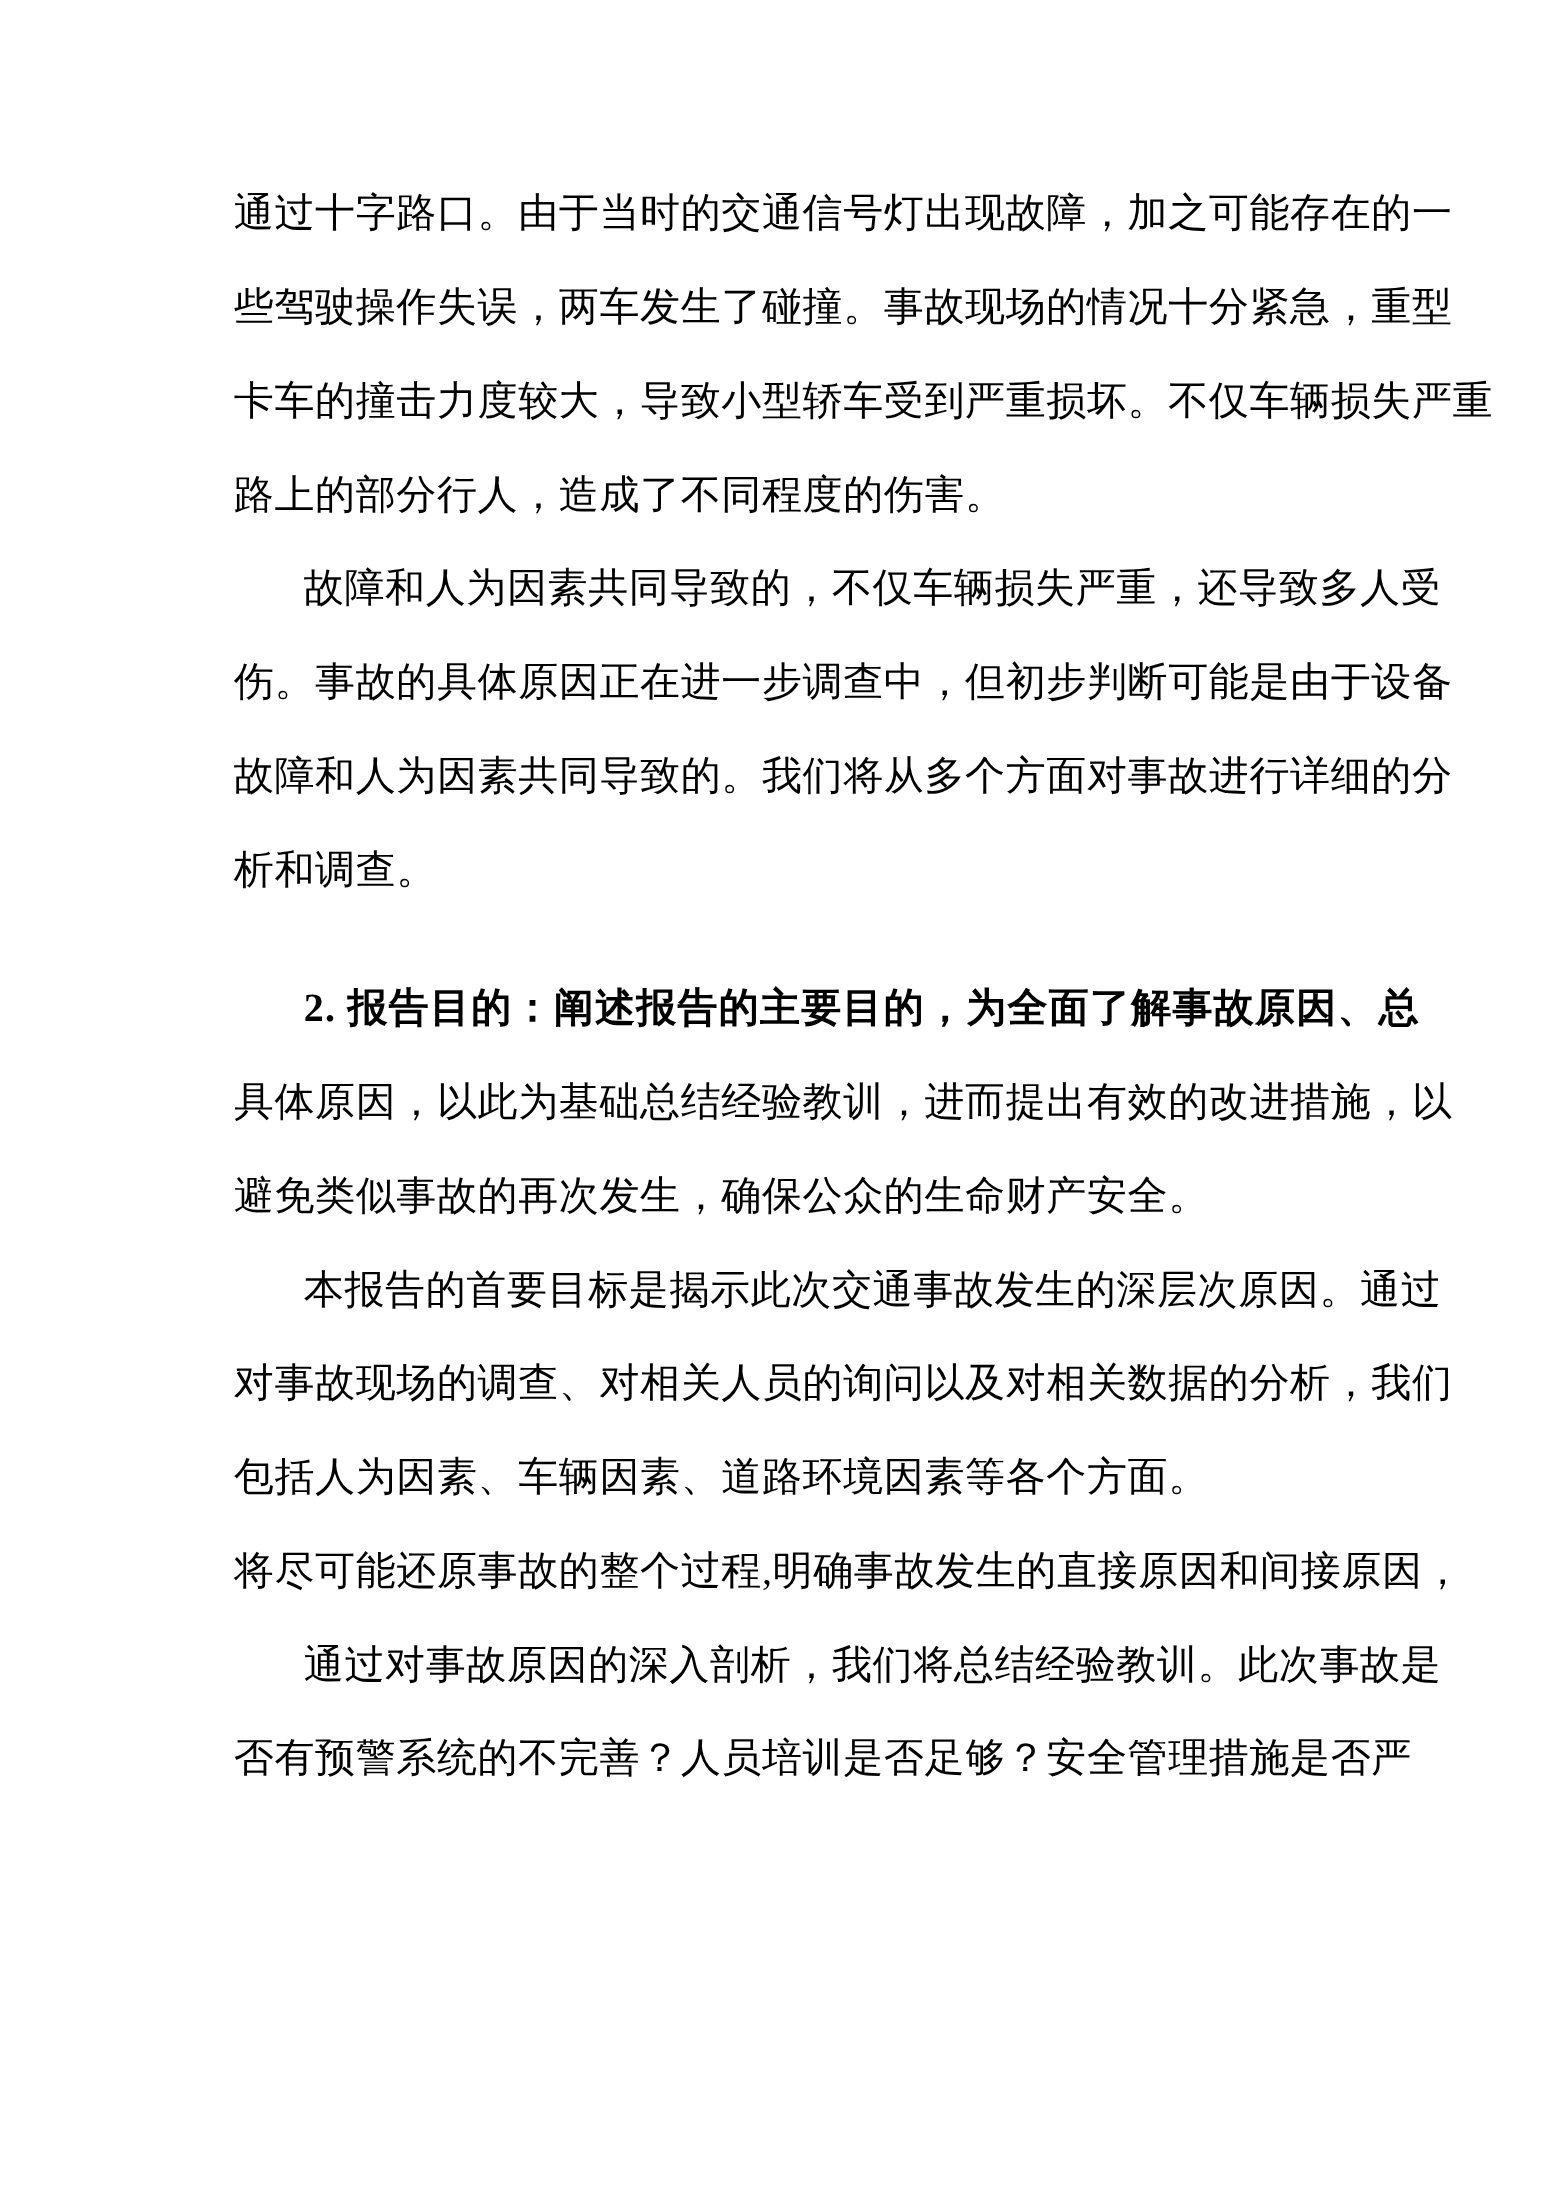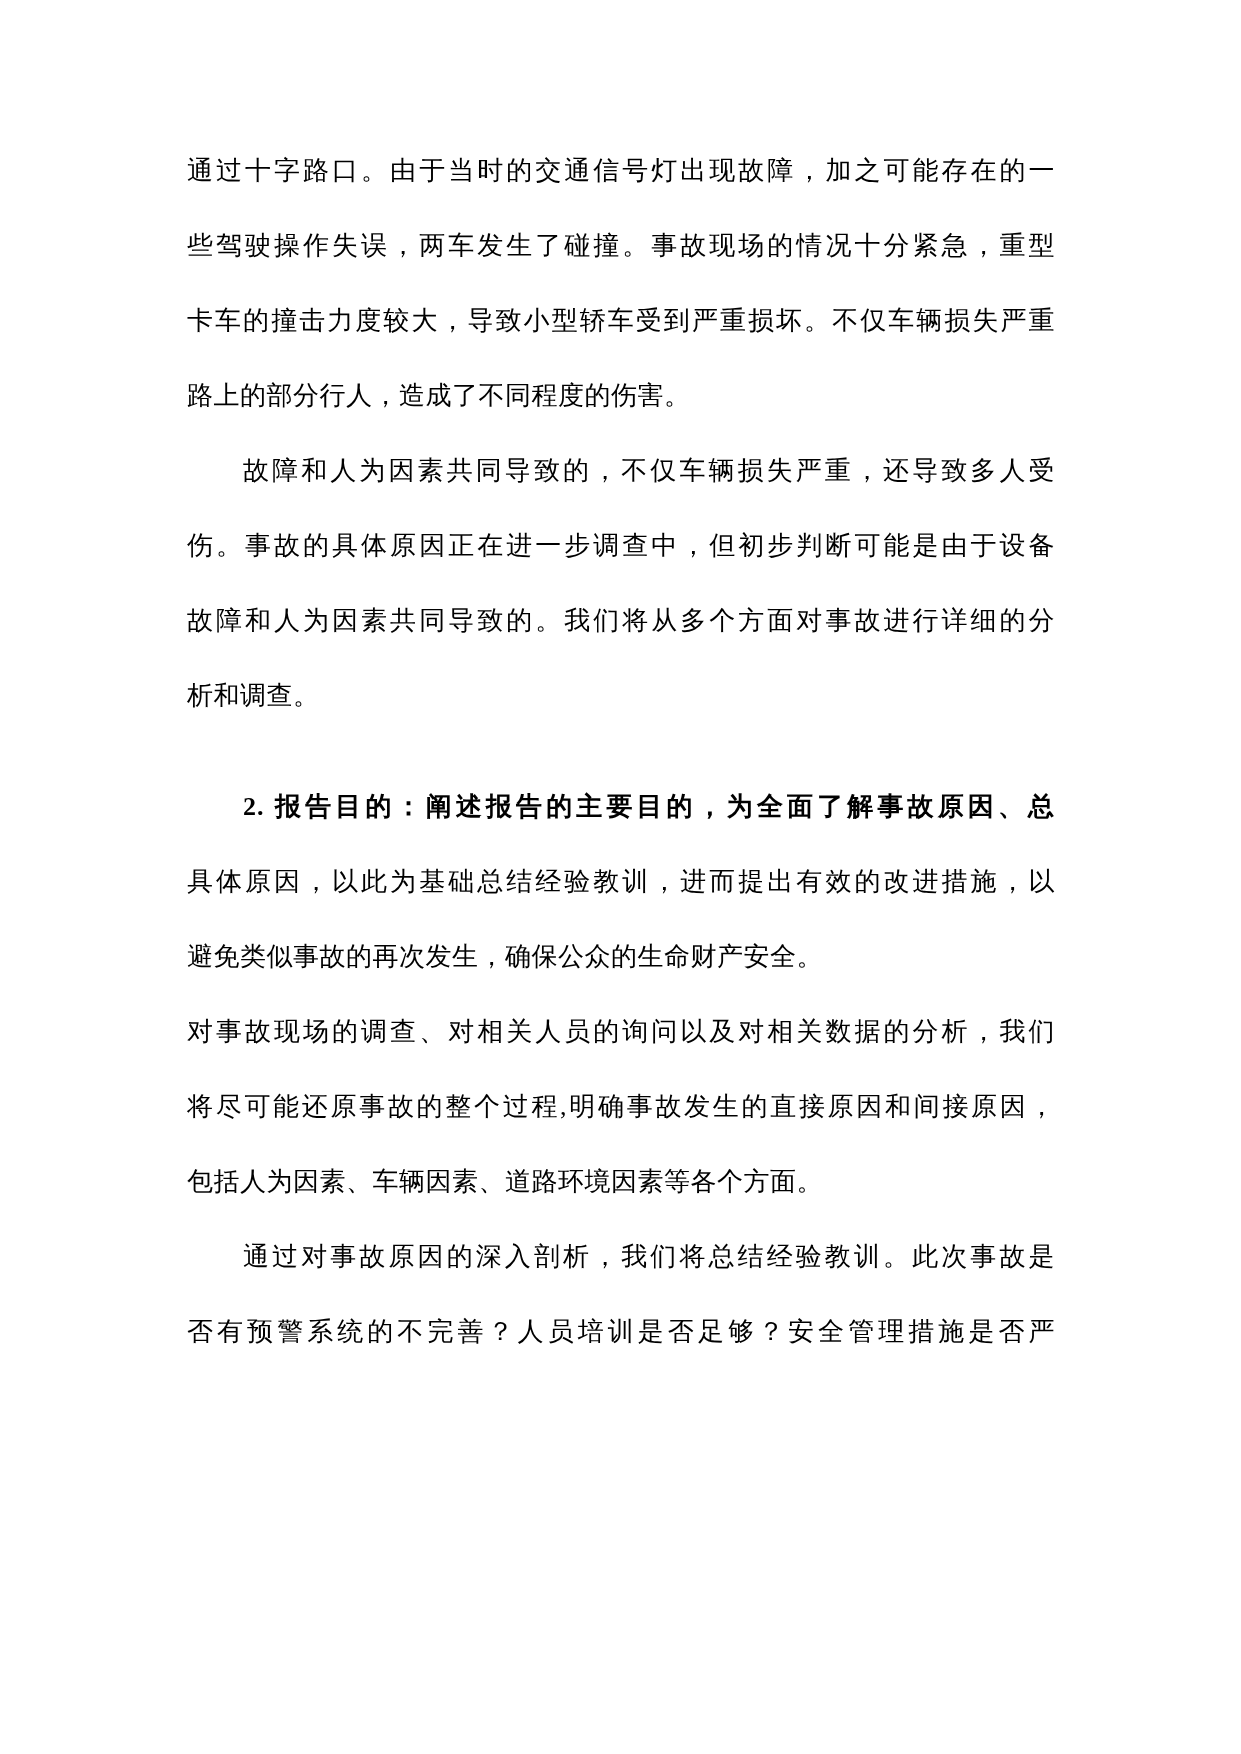--- a/index.html
+++ b/index.html
@@ -18,21 +18,21 @@
   }
   .content {
     position: absolute;
     left: 187px;
     top: 133px;
     width: 868px;
   }
   .line {
     height: 75px;
     line-height: 75px;
-    font-size: 26px;
+    font-size: 32px;
     letter-spacing: 0.5px;
     text-align: justify;
     text-align-last: justify;
     white-space: nowrap;
     overflow: visible;
   }
   .line.end {
     text-align: left;
     text-align-last: left;
   }
@@ -62,21 +62,22 @@
     <div class="line indent">故障和人为因素共同导致的，不仅车辆损失严重，还导致多人受</div>
     <div class="line">伤。事故的具体原因正在进一步调查中，但初步判断可能是由于设备</div>
     <div class="line">故障和人为因素共同导致的。我们将从多个方面对事故进行详细的分</div>
     <div class="line end">析和调查。</div>
 
     <div class="line heading indent space-before">2. 报告目的：阐述报告的主要目的，为全面了解事故原因、总</div>
 
     <div class="line">具体原因，以此为基础总结经验教训，进而提出有效的改进措施，以</div>
     <div class="line end">避免类似事故的再次发生，确保公众的生命财产安全。</div>
 
+    <div class="line indent">本报告的首要目标是揭示此次交通事故发生的深层次原因。通过</div>
     <div class="line">对事故现场的调查、对相关人员的询问以及对相关数据的分析，我们</div>
+    <div class="line end">包括人为因素、车辆因素、道路环境因素等各个方面。</div>
     <div class="line">将尽可能还原事故的整个过程,明确事故发生的直接原因和间接原因，</div>
-    <div class="line end">包括人为因素、车辆因素、道路环境因素等各个方面。</div>
 
     <div class="line indent">通过对事故原因的深入剖析，我们将总结经验教训。此次事故是</div>
     <div class="line">否有预警系统的不完善？人员培训是否足够？安全管理措施是否严</div>
 
   </div>
 </div>
 
 </body></html>

